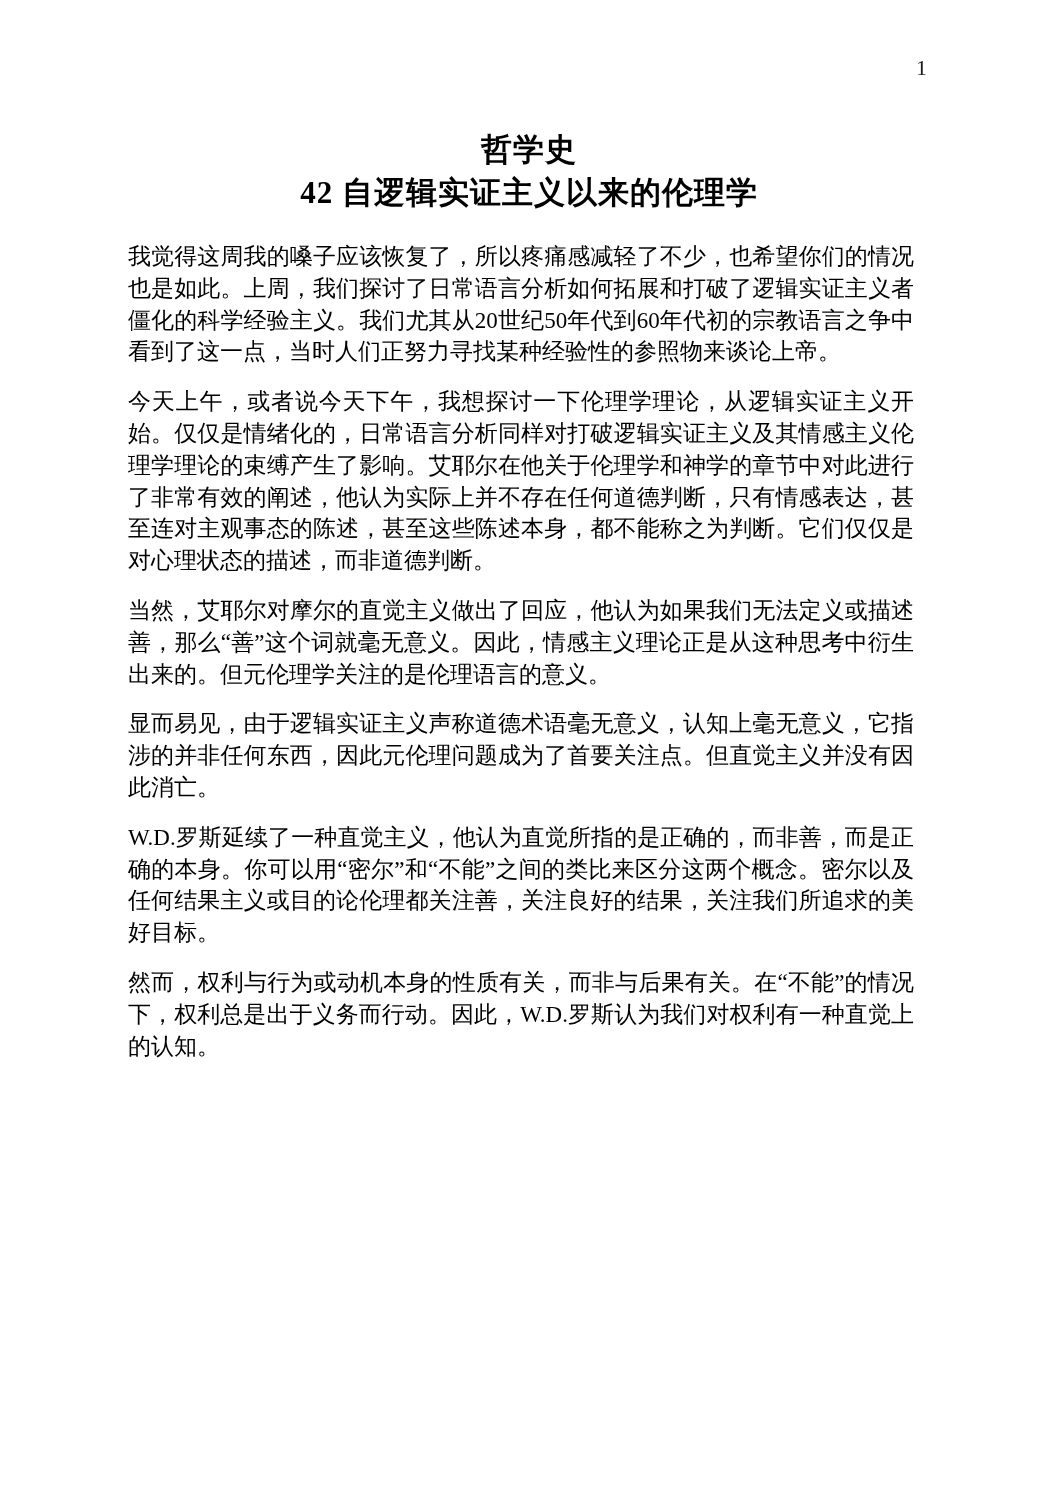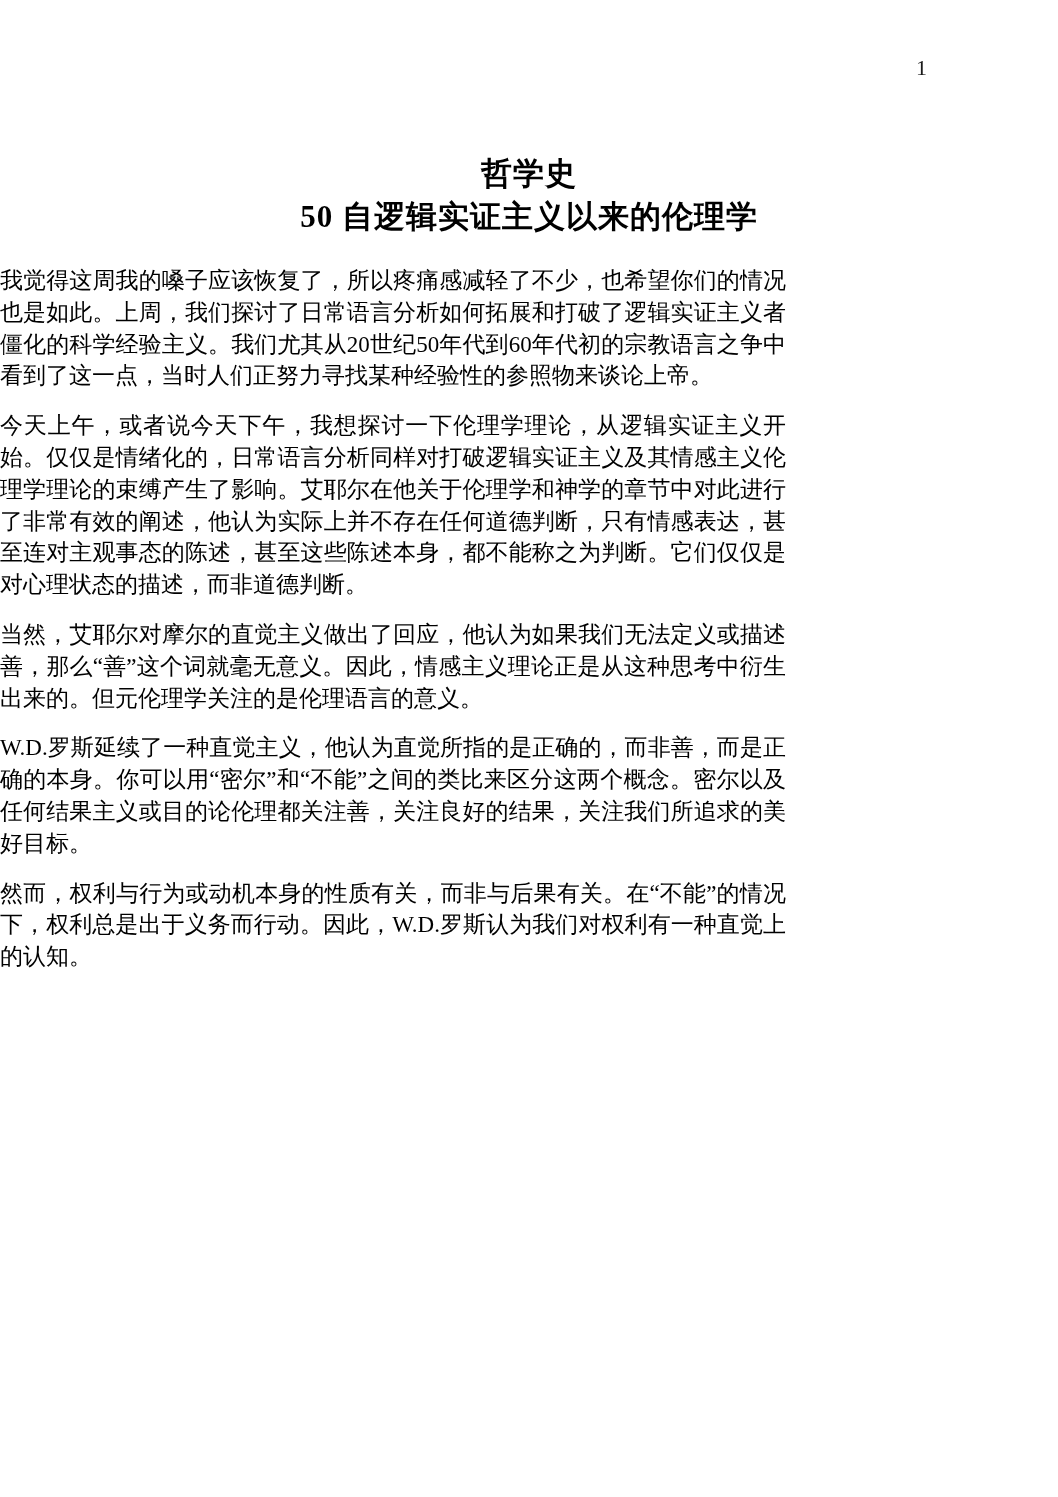--- a/index.html
+++ b/index.html
@@ -25,51 +25,52 @@
     line-height: 28px;
     color: #1a1a1a;
   }
   .title-block {
     padding-top: 128px;
     text-align: center;
     font-weight: bold;
     font-size: 31px;
     line-height: 43px;
     letter-spacing: 1px;
-    margin-top: 24px;
   }
   .title-line {
     white-space: nowrap;
   }
   .body-text {
     margin-top: 27px;
+    margin-left: 128px;
     width: 786px;
     font-size: 23px;
     line-height: 31.8px;
     text-align: justify;
     text-justify: inter-ideograph;
   }
   .body-text p {
     margin: 0 0 18px 0;
     padding: 0;
   }
 </style>
 </head>
 <body>
 
 <div class="page">
 
   <div class="page-number">1</div>
 
   <div class="title-block">
     <div class="title-line">哲学史</div>
-    <div class="title-line">50 自逻辑实证主义以来的伦理学</div>
+    <div class="title-line">42 自逻辑实证主义以来的伦理学</div>
   </div>
 
   <div class="body-text">
     <p>我觉得这周我的嗓子应该恢复了，所以疼痛感减轻了不少，也希望你们的情况也是如此。上周，我们探讨了日常语言分析如何拓展和打破了逻辑实证主义者僵化的科学经验主义。我们尤其从20世纪50年代到60年代初的宗教语言之争中看到了这一点，当时人们正努力寻找某种经验性的参照物来谈论上帝。</p>
     <p>今天上午，或者说今天下午，我想探讨一下伦理学理论，从逻辑实证主义开始。仅仅是情绪化的，日常语言分析同样对打破逻辑实证主义及其情感主义伦理学理论的束缚产生了影响。艾耶尔在他关于伦理学和神学的章节中对此进行了非常有效的阐述，他认为实际上并不存在任何道德判断，只有情感表达，甚至连对主观事态的陈述，甚至这些陈述本身，都不能称之为判断。它们仅仅是对心理状态的描述，而非道德判断。</p>
     <p>当然，艾耶尔对摩尔的直觉主义做出了回应，他认为如果我们无法定义或描述善，那么“善”这个词就毫无意义。因此，情感主义理论正是从这种思考中衍生出来的。但元伦理学关注的是伦理语言的意义。</p>
+    <p>显而易见，由于逻辑实证主义声称道德术语毫无意义，认知上毫无意义，它指涉的并非任何东西，因此元伦理问题成为了首要关注点。但直觉主义并没有因此消亡。</p>
     <p>W.D.罗斯延续了一种直觉主义，他认为直觉所指的是正确的，而非善，而是正确的本身。你可以用“密尔”和“不能”之间的类比来区分这两个概念。密尔以及任何结果主义或目的论伦理都关注善，关注良好的结果，关注我们所追求的美好目标。</p>
     <p>然而，权利与行为或动机本身的性质有关，而非与后果有关。在“不能”的情况下，权利总是出于义务而行动。因此，W.D.罗斯认为我们对权利有一种直觉上的认知。</p>
   </div>
 
 </div>
 
 </body></html>

